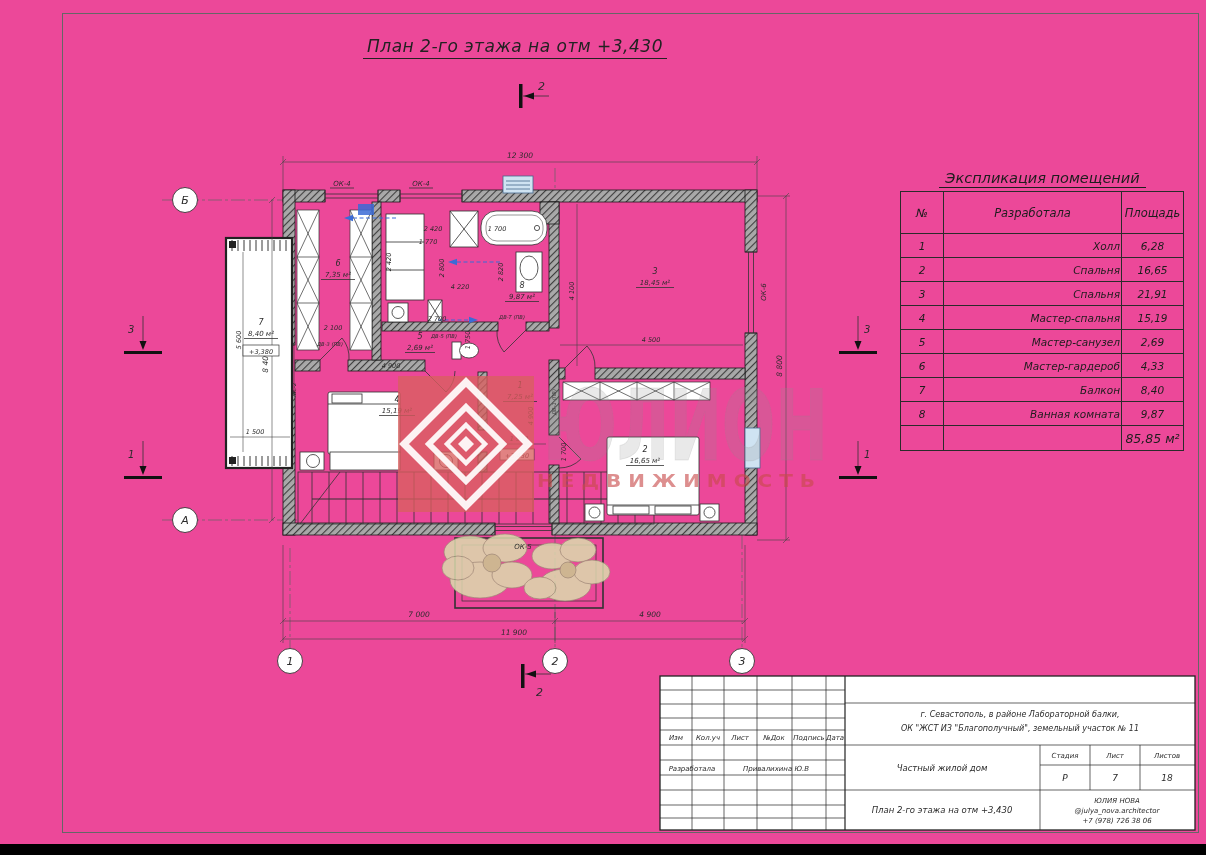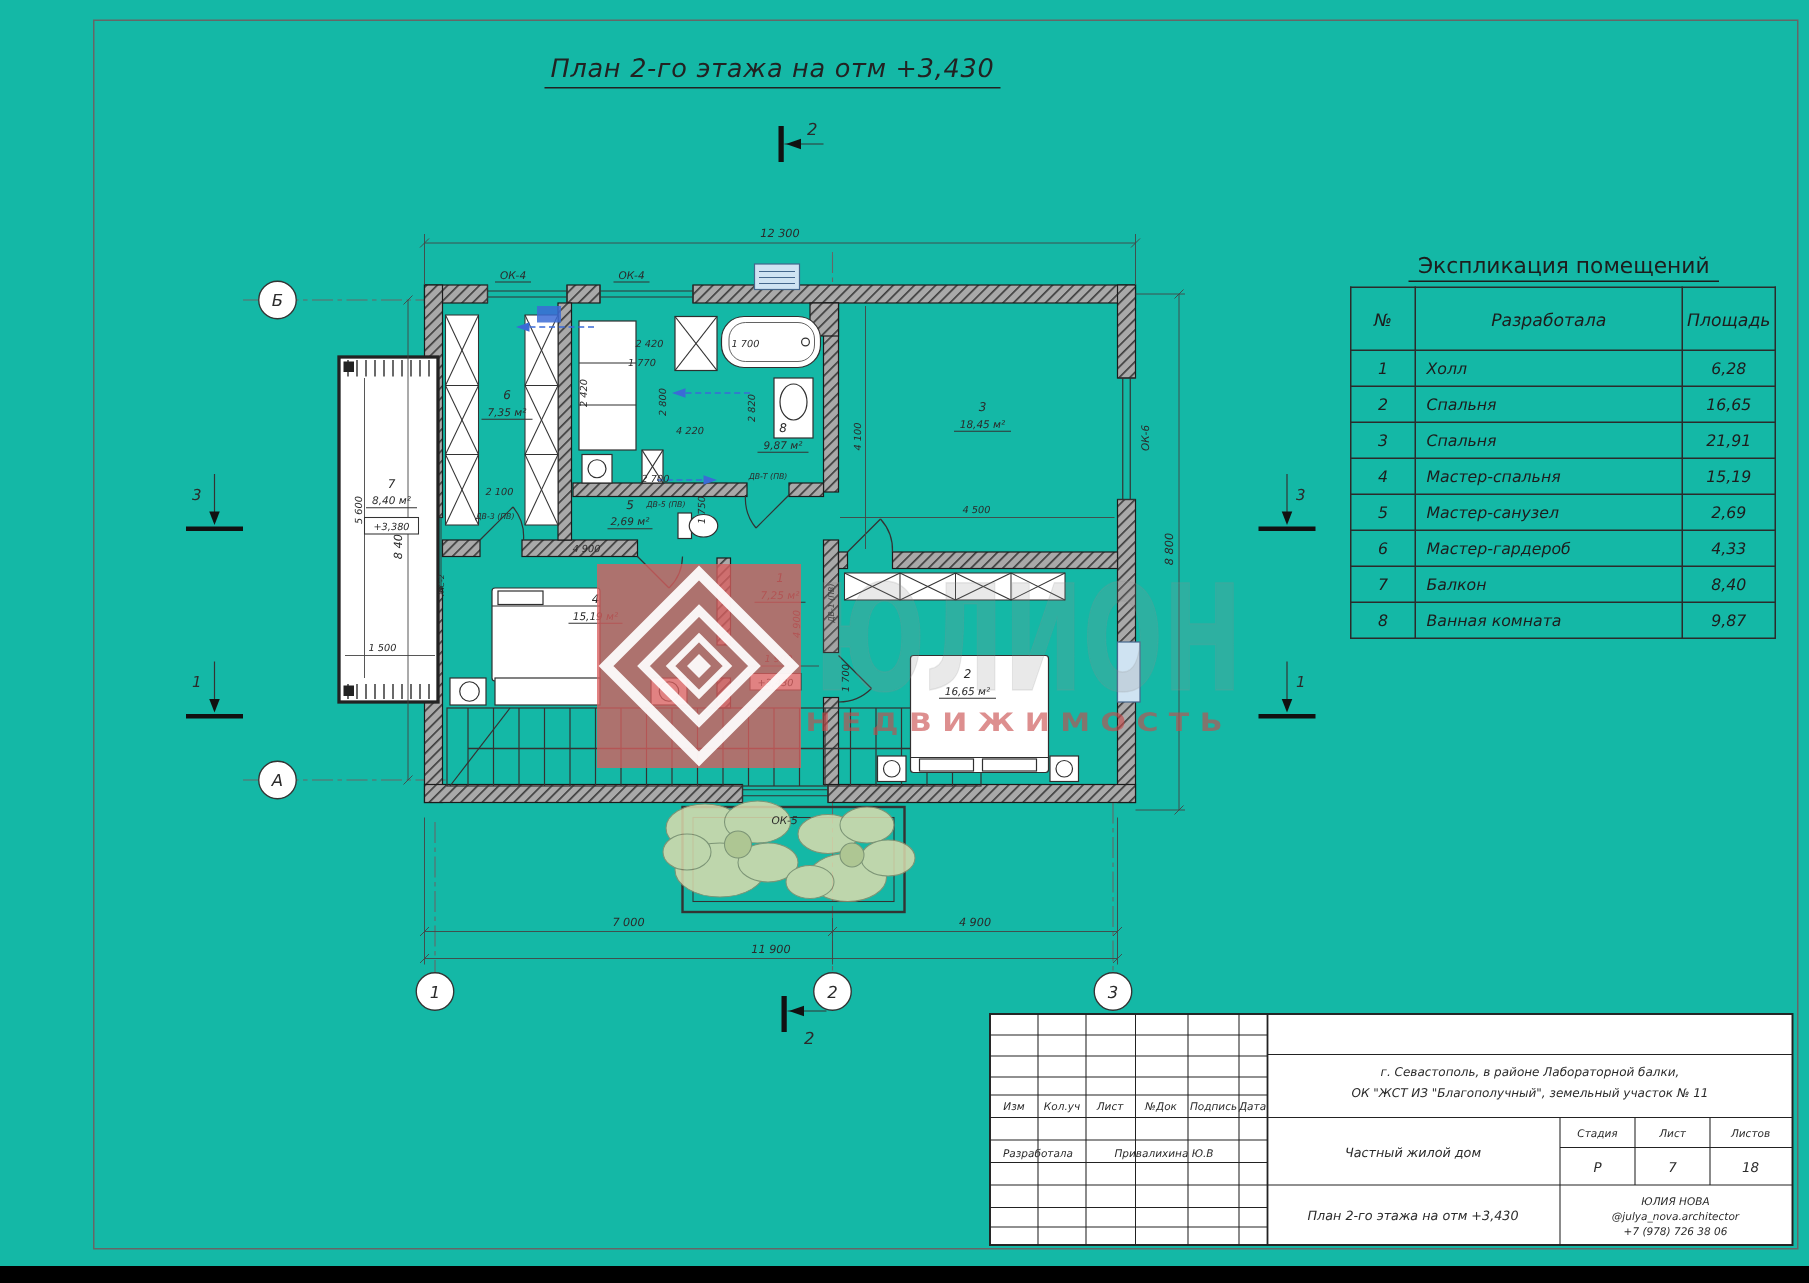--- a/index.html
+++ b/index.html
@@ -1,35 +1,35 @@
 <!DOCTYPE html>
 <html><head>
 <meta charset="utf-8">
 <style>
   html,body{margin:0;padding:0;background:#fff;}
-  .sheet{position:relative;width:1206px;height:855px;background:#14b8a6;overflow:hidden;
+  .sheet{position:relative;width:1206px;height:855px;background:#ec4899;overflow:hidden;
          font-family:"DejaVu Sans",sans-serif;}
   .frame{position:absolute;left:62px;top:13px;width:1135px;height:818px;border:1.5px solid #666;}
   .blackbar{position:absolute;left:0;top:844px;width:1206px;height:11px;background:#000;}
   .pagetitle{position:absolute;left:340px;top:36px;width:350px;text-align:center;}
   .pagetitle span{display:inline-block;font-style:italic;font-size:17px;color:#222;
                   border-bottom:1.4px solid #222;padding:0 4px 2px 4px;letter-spacing:.5px;}
   svg text{font-family:"DejaVu Sans",sans-serif;}
   .pt{font-style:italic;fill:#2b2b2b;}
   .thin{stroke:#333;stroke-width:.8;fill:none;}
   
   .expl{position:absolute;left:900px;top:170px;width:285px;}
-  .expl .etitle{text-align:center;font-size:14.5px;color:#1d1d1d;margin-bottom:5px;}
+  .expl .etitle{text-align:center;font-style:italic;font-size:14.5px;color:#1d1d1d;margin-bottom:5px;}
   .expl .etitle span{border-bottom:1.3px solid #1d1d1d;padding:0 6px 1px 6px;}
   .expl table{border-collapse:collapse;width:283px;table-layout:fixed;}
   .expl th,.expl td{border:1px solid #2b2b2b;font-style:italic;color:#1d1d1d;overflow:hidden;}
   .expl table{border:1.6px solid #2b2b2b;}
   .expl th{font-weight:normal;font-size:11.5px;height:39px;}
   .expl td{font-size:10.5px;height:21px;text-align:center;}
-  .expl td.nm{text-align:left;padding-left:7px;}
+  .expl td.nm{text-align:right;padding-left:7px;}
   .expl tr.total td{font-size:12.5px;height:22px;}
 </style>
 </head>
 <body>
 
 <div class="sheet">
   <div class="frame"></div>
 
   <div class="pagetitle">
     <span>План 2-го этажа на отм +3,430</span>
@@ -550,18 +550,23 @@
       <tr>
             <td>7</td>
             <td class="nm">Балкон</td>
             <td>8,40</td>
           </tr>
       <tr>
             <td>8</td>
             <td class="nm">Ванная комната</td>
             <td>9,87</td>
           </tr>
+      <tr class="total">
+            <td></td>
+            <td></td>
+            <td>85,85 м²</td>
+          </tr>
     </tbody>
       </table>
   </div>
 
   <div class="blackbar"></div>
 </div>
 
 </body></html>

